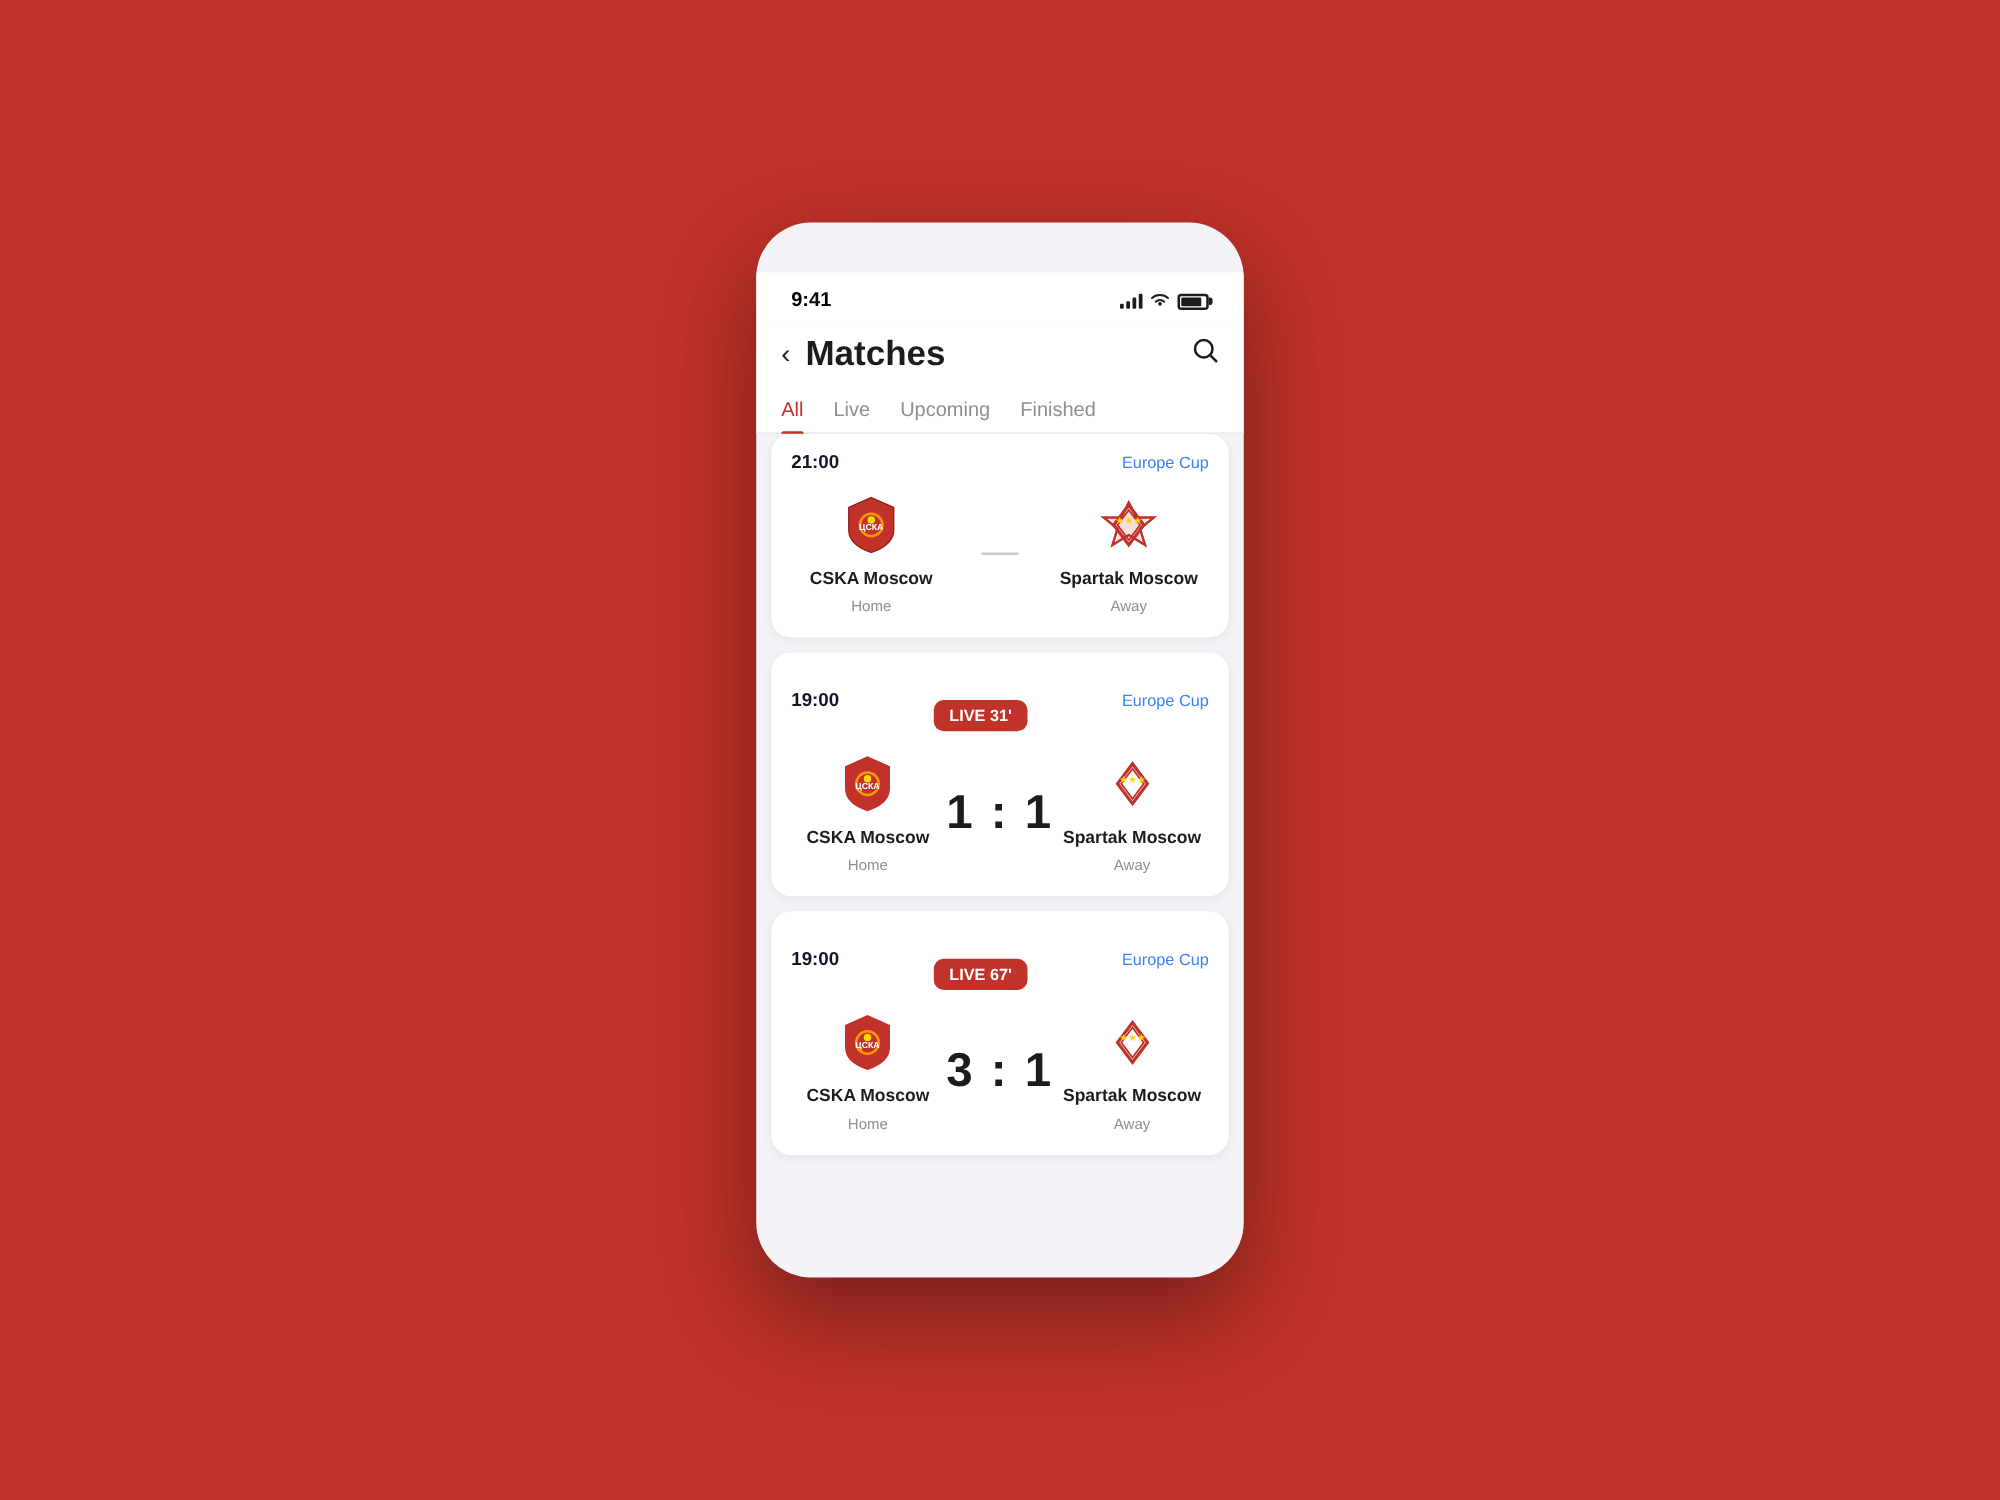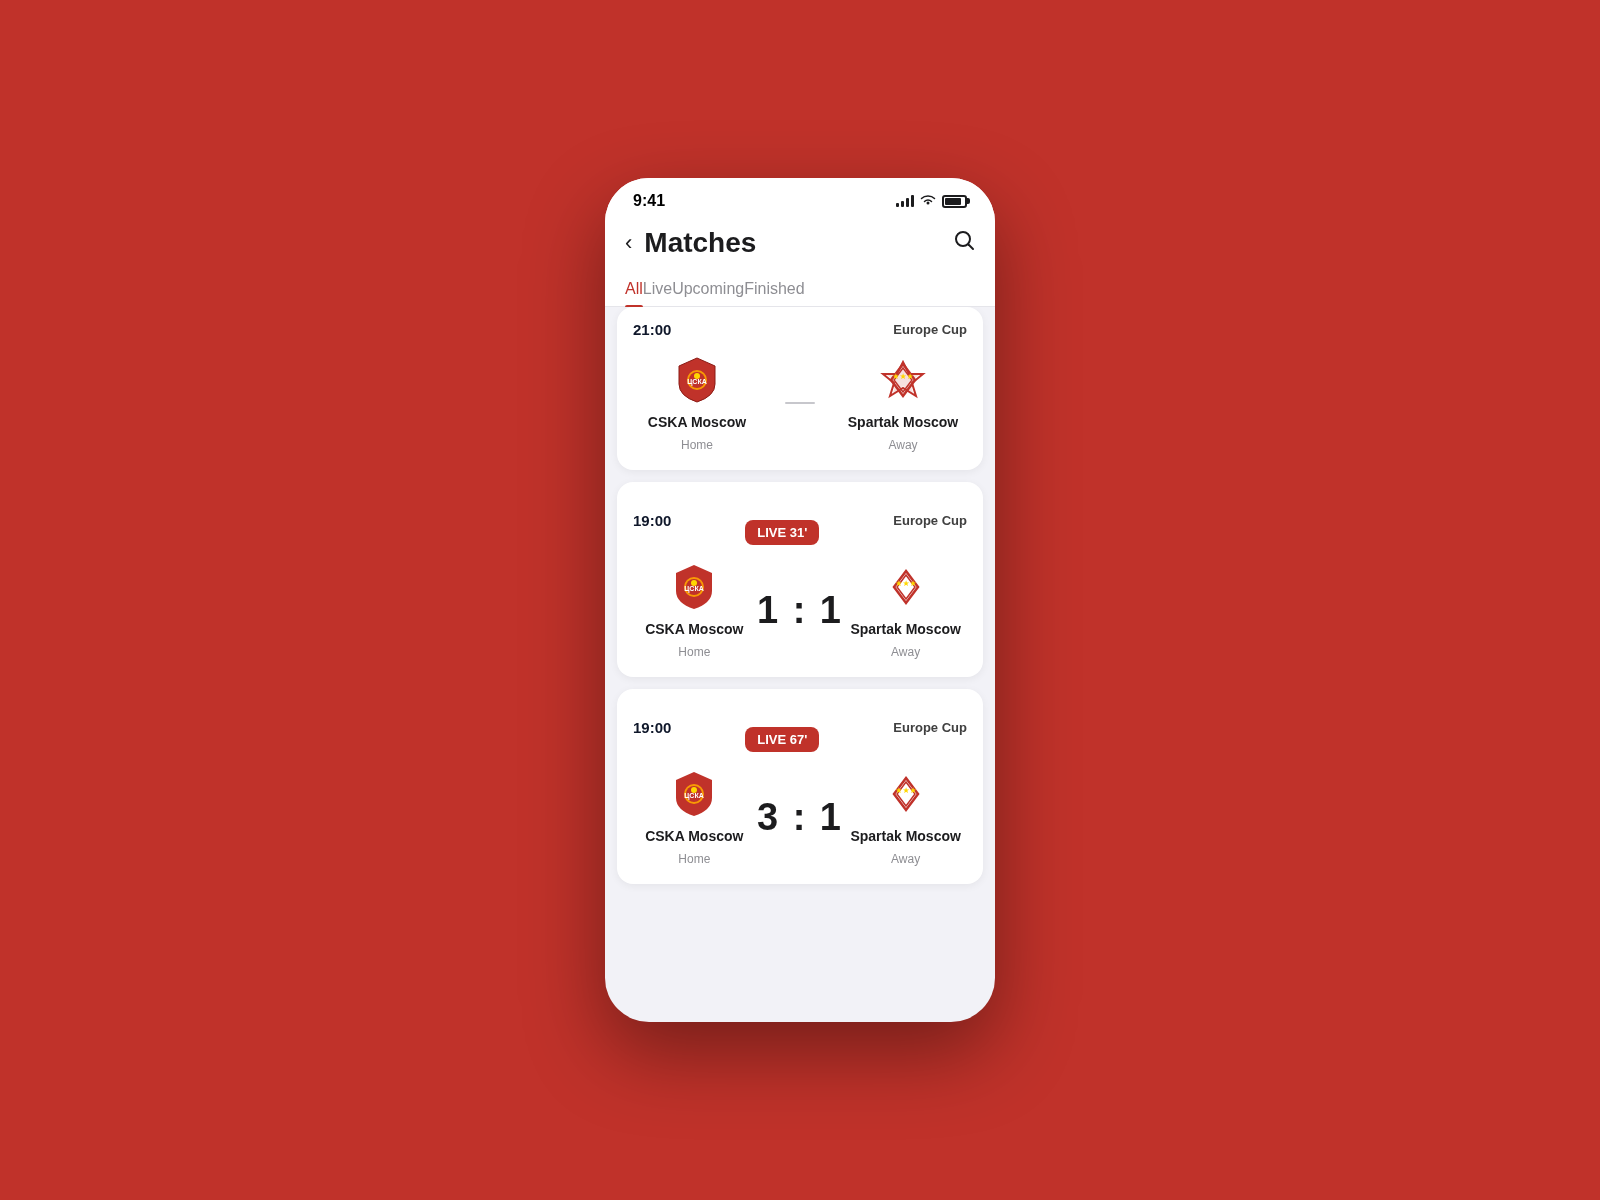--- a/index.html
+++ b/index.html
@@ -27,20 +27,21 @@
 
     
     .status-bar {
       background: white;
       display: flex;
       justify-content: space-between;
       align-items: center;
       padding: 14px 28px 8px;
       font-size: 15px;
       font-weight: 600;
+      margin-top: 40px;
     }
 
     .status-bar .time {
       font-weight: 700;
       font-size: 16px;
     }
 
     .status-icons {
       display: flex;
       align-items: center;
@@ -125,20 +126,21 @@
       font-size: 22px;
       color: #1c1c1e;
       cursor: pointer;
     }
 
     
     .tabs {
       background: white;
       display: flex;
       padding: 12px 20px 0;
+      gap: 24px;
       border-bottom: 1px solid #e5e5ea;
     }
 
     .tab {
       padding: 8px 0;
       font-size: 16px;
       color: #8e8e93;
       cursor: pointer;
       position: relative;
       font-weight: 500;
@@ -192,22 +194,21 @@
     }
 
     .match-time {
       font-size: 15px;
       font-weight: 600;
       color: #0f172a;
     }
 
     .match-competition {
       font-size: 13px;
-      color: #404040;
-      font-weight: bold;
+      color: #3b82f6;
     }
 
     .live-badge {
       background: #c0322a;
       color: white;
       font-size: 13px;
       font-weight: 700;
       padding: 5px 12px;
       border-radius: 8px;
       margin-top: 24px;

